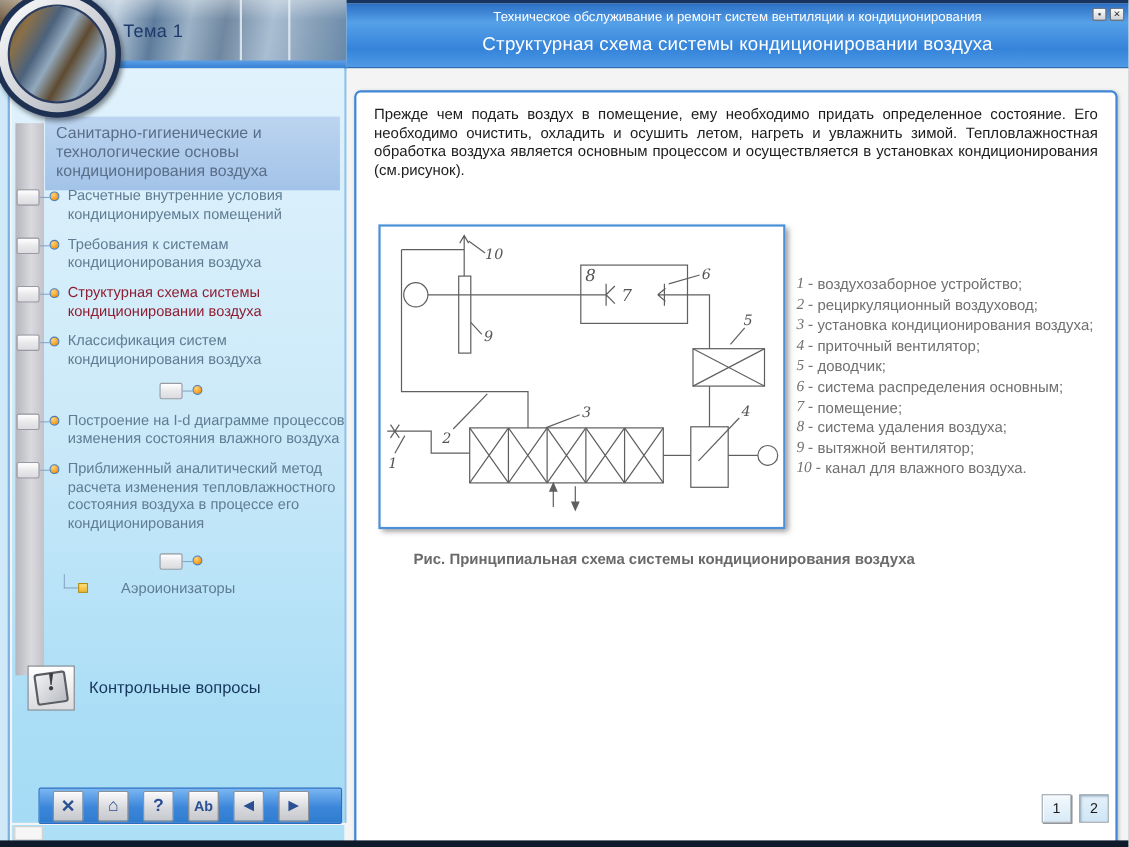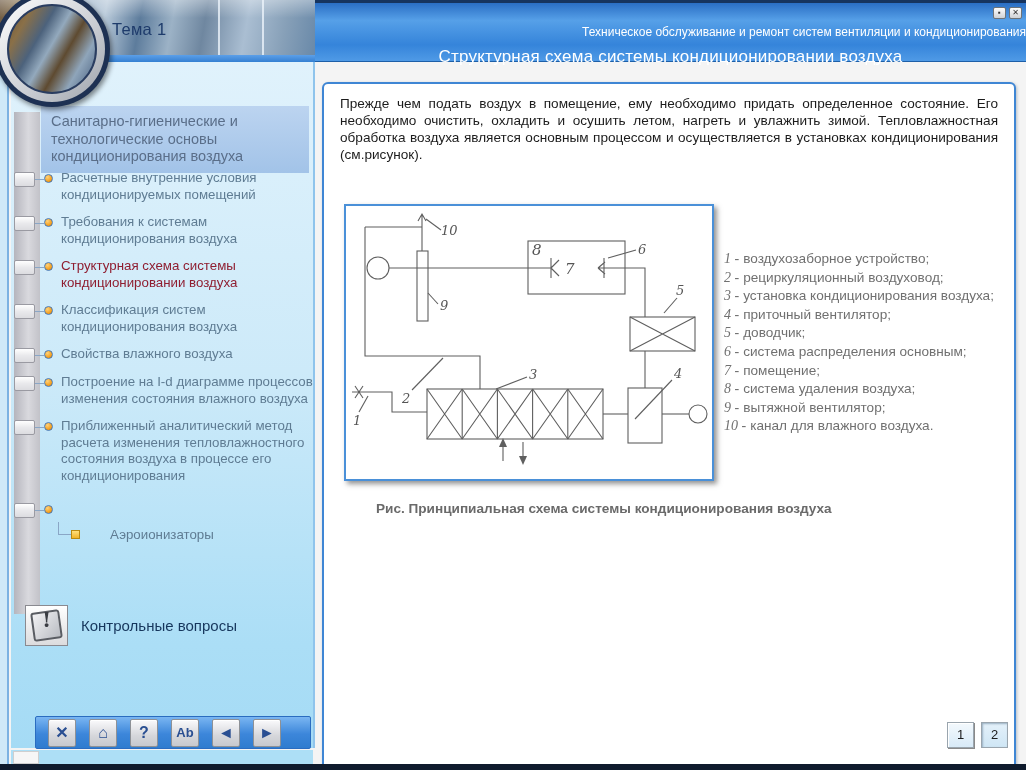--- a/index.html
+++ b/index.html
@@ -19,36 +19,36 @@
   .emblem{ position:absolute; left:-6px; top:-9px; width:116px; height:116px; border-radius:50%;
     background:#1e3153; box-shadow:2px 3px 5px rgba(0,0,0,.45); z-index:6; }
   .emblem .ring{ position:absolute; inset:5px; border-radius:50%; background:linear-gradient(135deg,#ffffff,#c9ccd2 60%,#9ea3ab); }
   .emblem .photo{ position:absolute; inset:13px; border-radius:50%; border:2px solid #2a3d60;
     background:linear-gradient(120deg,#6b5335 0%,#8a7048 18%,#4c627c 35%,#93a9bd 48%,#5e4a30 62%,#8fa5ba 78%,#42597a 100%); }
 
   
   .header{ position:absolute; left:315px; top:0; width:711px; height:62px;
     background:linear-gradient(#2a6ec4,#56a0e8 30%,#3584da 72%,#4f9ae6);
     border-top:3px solid #16345f; border-bottom:1px solid #1d5fa8; }
-  .title-small{ text-align:right; margin-top:22px; font-size:12px; color:#ffffff; }
+  .title-small{ text-align:center; margin-top:5px; font-size:12px; color:#ffffff; }
   .title-large{ text-align:center; margin-top:8px; font-size:17px; color:#ffffff; letter-spacing:.2px; }
   .win-controls{ position:absolute; right:4px; top:4px; display:flex; gap:3px; }
   .win-btn{ width:13px; height:12px; background:linear-gradient(#fdfdfd,#cfd2d6); border:1px solid #6e7378;
     border-radius:2px; font-size:8px; line-height:10px; text-align:center; color:#333; cursor:default; }
 
   
   .side-outer{ position:absolute; left:0; top:62px; width:9px; height:703px; background:#cfe9f8; border-right:2px solid #7cb2e2; }
   .sidebar{ position:absolute; left:11px; top:62px; width:304px; height:686px;
     background:linear-gradient(#e0f2fc,#cdeaf9 45%,#abdef6 85%,#a5dbf5); border-right:2px solid #8fc4ec; }
   .rail{ position:absolute; left:3px; top:50px; width:26px; height:502px;
     background:linear-gradient(90deg,#b5b5bd,#d9d9de 55%,#c2c2c8); }
   .side-head{ position:absolute; left:30px; top:44px; width:268px; padding:7px 17px 7px 10px;
     background:linear-gradient(#bcd4f0,#a2c3e8); color:#5a6e89; font-size:14.5px; line-height:17.5px; }
   .nav{ position:absolute; left:3px; top:108px; width:300px; }
-  .nav-row{ display:flex; align-items:flex-start; margin-bottom:11px; cursor:pointer; }
+  .nav-row{ display:flex; align-items:flex-start; margin-bottom:11px; cursor:pointer;justify-content:center; }
   .rail-sq{ width:21px; height:15px; margin-top:2px; background:linear-gradient(#ffffff,#e9e9ec 50%,#dcdce0);
     border:1px solid #9a9aa2; border-radius:2px; flex:none; }
   .conn{ width:9px; height:1px; border-top:1px solid #8aa6c6; margin-top:9px; flex:none; }
   .bullet{ width:9px; height:9px; border-radius:50%; background:radial-gradient(circle at 35% 30%,#ffd27a,#f29a16 70%,#c97508);
     border:1px solid #4a7ab5; margin-top:4px; flex:none; }
   .nav-label{ margin-left:8px; width:252px; font-size:13.3px; line-height:16.5px; color:#5f7c93; }
   .nav-row.active .nav-label{ color:#8f1e31; }
   .nav-row.aero{ margin-top:17px; margin-bottom:4px; }
   .subitem{ position:relative; margin-left:44px; display:flex; align-items:center; cursor:pointer; height:24px; }
   .sub-elbow{ width:13px; height:13px; border-left:1px solid #8aa6c6; border-bottom:1px solid #8aa6c6; margin-top:-12px; flex:none; }
@@ -148,21 +148,20 @@
       <div class="nav-row">
         <div class="rail-sq"></div>
           <div class="conn"></div>
           <div class="bullet"></div>
         <div class="nav-label">Классификация систем кондиционирования воздуха</div>
       </div>
       <div class="nav-row">
         <div class="rail-sq"></div>
           <div class="conn"></div>
           <div class="bullet"></div>
-        <div class="nav-label">Свойства влажного воздуха</div>
       </div>
       <div class="nav-row">
         <div class="rail-sq"></div>
           <div class="conn"></div>
           <div class="bullet"></div>
         <div class="nav-label">Построение на I-d диаграмме процессов изменения состояния влажного воздуха</div>
       </div>
       <div class="nav-row">
         <div class="rail-sq"></div>
           <div class="conn"></div>

